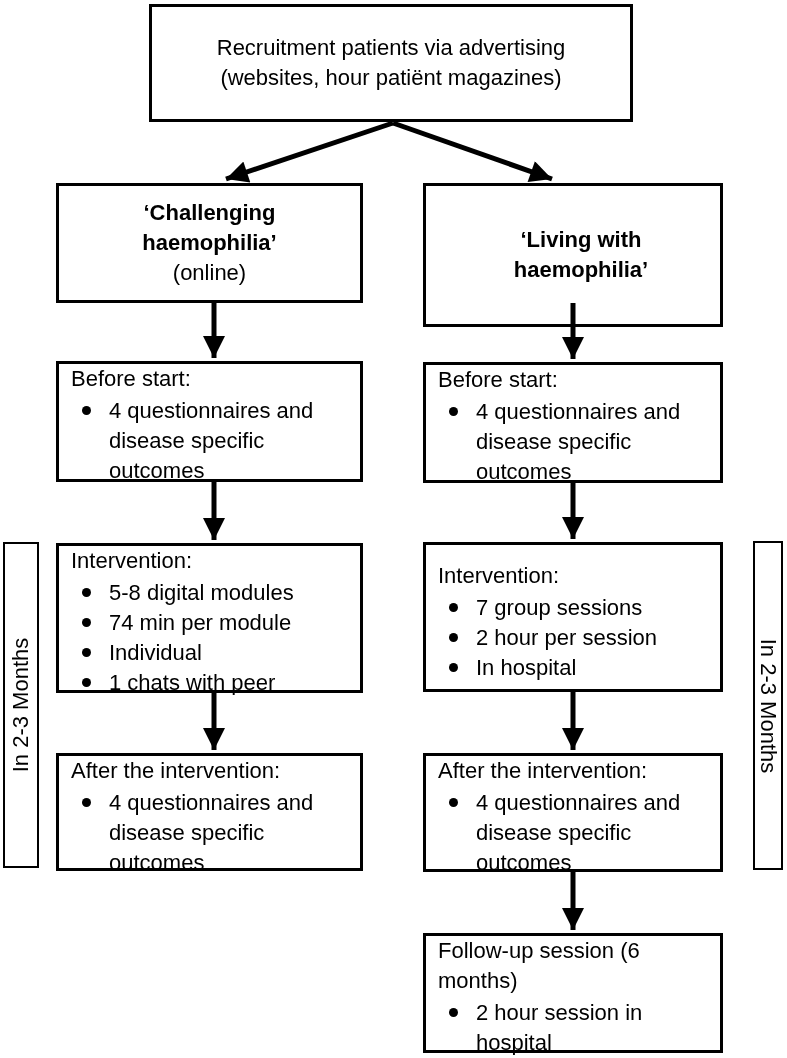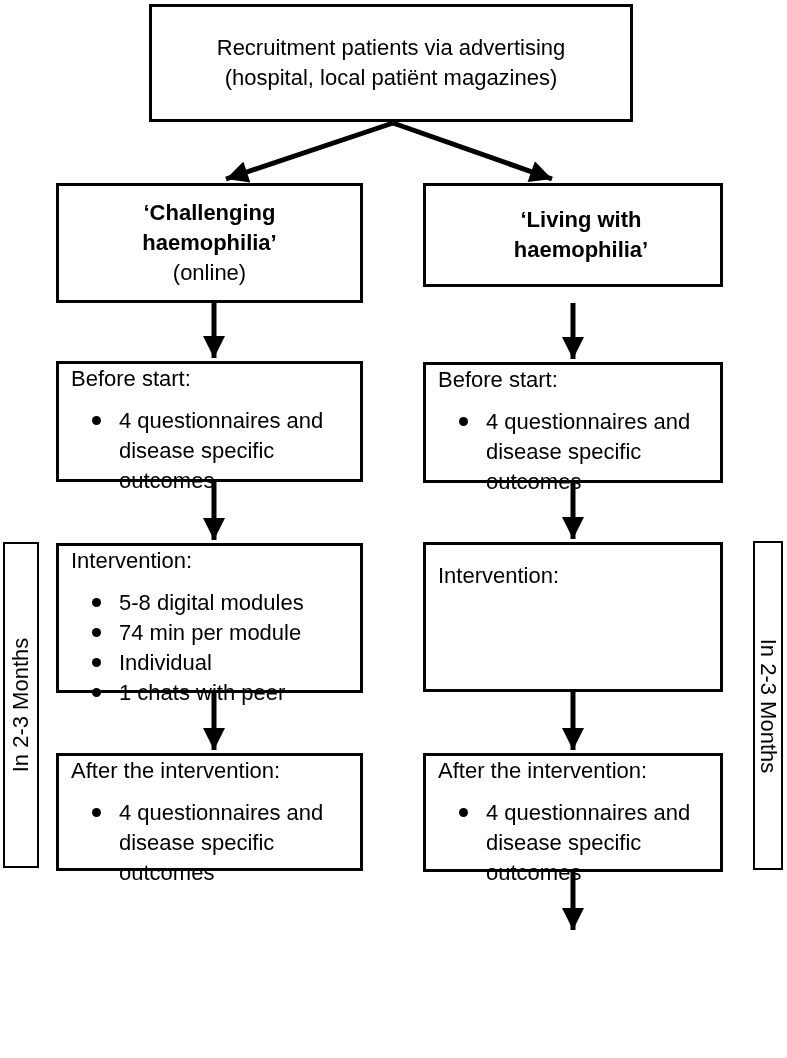--- a/index.html
+++ b/index.html
@@ -27,21 +27,21 @@
     display: flex;
     flex-direction: column;
     justify-content: center;
     align-items: center;
     text-align: center;
     padding: 0 8px;
   }
   .pre { white-space: pre-line; }
   .hdr-title { font-weight: bold; white-space: pre-line; }
   .hdr-sub { font-weight: normal; white-space: pre-line; }
-  .bullets { list-style: none; margin: 12px; padding: 0; }
+  .bullets { list-style: none; margin: 2px; padding: 0; }
   .bullets li {
     position: relative;
     padding-left: 36px;
     white-space: pre-line;
   }
   .bullets li::before {
     content: "";
     position: absolute;
     left: 9px;
     top: 10px;
@@ -62,21 +62,21 @@
     white-space: nowrap;
     font-size: 22px;
     line-height: 22px;
   }
   .rot-ccw { transform: rotate(-90deg); }
   .rot-cw  { transform: rotate(90deg); }
 
   
   #top-box            { left: 149px; top: 4px;   width: 484px; height: 118px; }
   #left-header        { left: 56px;  top: 183px; width: 307px; height: 120px; align-items: center; }
-  #right-header       { left: 423px; top: 183px; width: 300px; height: 104px; padding-left: 24px; }
+  #right-header       { left: 423px; top: 183px; width: 300px; height: 144px; padding-left: 24px; }
   #left-before        { left: 56px;  top: 361px; width: 307px; height: 121px; }
   #right-before       { left: 423px; top: 362px; width: 300px; height: 121px; }
   #left-intervention  { left: 56px;  top: 543px; width: 307px; height: 150px; }
   #right-intervention { left: 423px; top: 542px; width: 300px; height: 150px; padding-top: 16px; }
   #left-after         { left: 56px;  top: 753px; width: 307px; height: 118px; }
   #right-after        { left: 423px; top: 753px; width: 300px; height: 119px; }
   #follow-up          { left: 423px; top: 933px; width: 300px; height: 120px; }
   #left-bar           { left: 3px;   top: 542px; width: 36px;  height: 326px; }
   #right-bar          { left: 753px; top: 541px; width: 30px;  height: 329px; }
 
@@ -88,21 +88,21 @@
   }
   #arrow-layer line { stroke: #000000; stroke-width: 5; }
 </style>
 </head>
 <body>
 
 <div id="canvas">
 
   <div class="flow-box center-box" id="top-box">
     <div class="pre">Recruitment patients via advertising
-(hospital, local patiënt magazines)</div>
+(websites, hour patiënt magazines)</div>
   </div>
 
   <div class="flow-box center-box" id="left-header">
     <div class="hdr-title">‘Challenging
 haemophilia’</div>
     <div class="hdr-sub">(online)</div>
   </div>
 
   <div class="flow-box center-box" id="right-header">
     <div class="hdr-title">‘Living with
@@ -132,40 +132,53 @@
     <ul class="bullets">
       <li>5-8 digital modules</li>
       <li>74 min per module</li>
       <li>Individual</li>
       <li>1 chats with peer</li>
     </ul>
   </div>
 
   <div class="flow-box" id="right-intervention">
     <div>Intervention:</div>
+    <ul class="bullets">
+      <li>7 group sessions</li>
+      <li>2 hour per session</li>
+      <li>In hospital</li>
+    </ul>
   </div>
 
   <div class="flow-box" id="left-after">
     <div>After the intervention:</div>
     <ul class="bullets">
       <li>4 questionnaires and
 disease specific
 outcomes</li>
     </ul>
   </div>
 
   <div class="flow-box" id="right-after">
     <div>After the intervention:</div>
     <ul class="bullets">
       <li>4 questionnaires and
 disease specific
 outcomes</li>
     </ul>
   </div>
 
+  <div class="flow-box" id="follow-up">
+    <div class="pre">Follow-up session (6
+months)</div>
+    <ul class="bullets">
+      <li>2 hour session in
+hospital</li>
+    </ul>
+  </div>
 
   <div class="side-bar" id="left-bar">
     <span class="v-text rot-ccw">In 2-3 Months</span>
   </div>
   <div class="side-bar" id="right-bar">
     <span class="v-text rot-cw">In 2-3 Months</span>
   </div>
 
   <svg id="arrow-layer" xmlns="http://www.w3.org/2000/svg">
     <defs>

